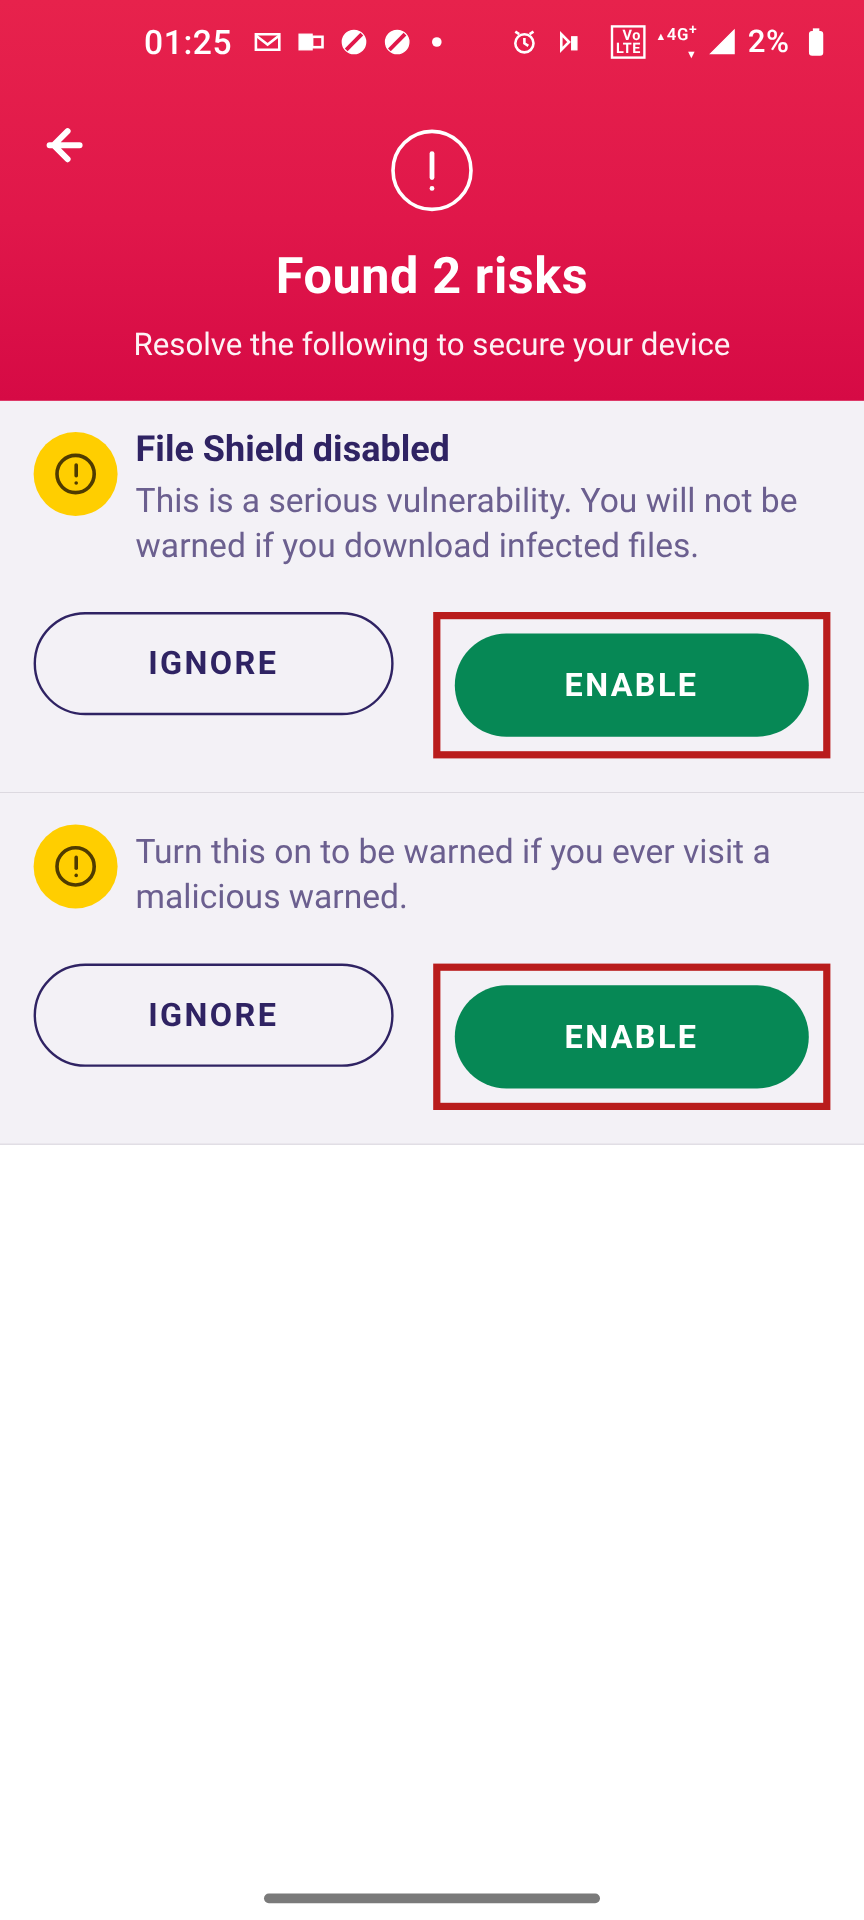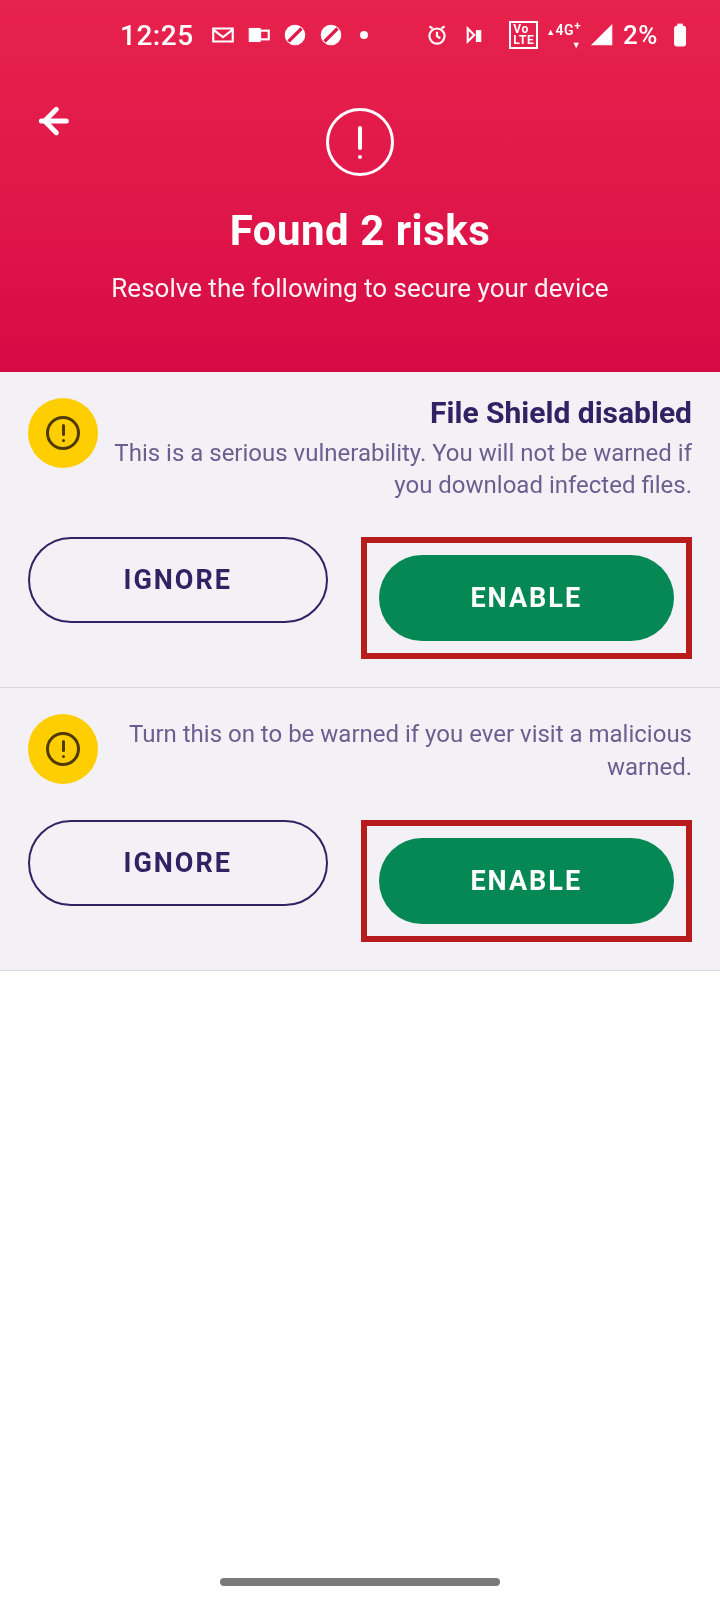--- a/index.html
+++ b/index.html
@@ -20,30 +20,30 @@
     letter-spacing: 0.5px;
   }
   .statusbar .sb-left { display:flex; align-items:center; gap:10px; }
   .statusbar .sb-right { margin-left:auto; display:flex; align-items:center; gap:8px; }
   .statusbar .time { font-size:28px; font-weight:500; margin-right:6px;}
   .sb-icon { display:inline-flex; align-items:center; justify-content:center; }
   .sb-icon svg { width:26px; height:26px; fill:#fff; stroke:#fff; }
   .sb-dot { width:8px; height:8px; border-radius:50%; background:#fff; display:inline-block; margin-left:6px;}
   .volte {
     font-size:12px; font-weight:700; line-height:11px;
-    border:2px solid #fff; padding:1px 2px; text-align:left;
+    border:2px solid #fff; padding:1px 2px; text-align:right;
     color:#fff;
     margin-left:17px;
   }
   .fourg { font-size:14px; line-height:12px; font-weight:600; color:#fff;text-align:right; }
 
   
   .hero {
     position:relative;
-    height:372px;
+    height:334px;
     background: linear-gradient(180deg, #e7224c 0%, #e0174a 55%, #d60a45 100%);
     color:#fff;
     padding-top:70px;
   }
   .back {
     position:absolute;
     top:96px; left:28px;
     width:50px; height:50px;
     display:flex; align-items:center; justify-content:center;
     cursor:pointer;
@@ -61,38 +61,38 @@
   .hero-icon .bang { display:flex; flex-direction:column; align-items:center;}
   .hero-title{ font-size:42px; font-weight:700; letter-spacing:0.5px;}
   .hero-sub{ font-size:26px; font-weight:400; margin-top:18px; opacity:0.95;}
 
   
   .risk {
     background:#f3f1f6;
     border-bottom:1px solid #dcd9e0;
     padding:24px 28px 28px;
   }
-  .risk-row { display:flex; gap:15px;text-align:right; }
+  .risk-row { display:flex; gap:15px; }
   .risk-icon {
     width:70px; height:70px; border-radius:50%;
     background:#ffce00;
     display:flex; align-items:center; justify-content:center;
     flex:0 0 70px;
     margin-top:2px;
   }
   .risk-icon-inner{
     width:34px; height:34px; border:3px solid #4f3b00; border-radius:50%;
     display:flex; align-items:center; justify-content:center;
   }
   .risk-icon-inner .bang{display:flex; flex-direction:column; align-items:center;}
   .risk-icon-inner .bang-line{width:3px; height:12px; background:#4f3b00; border-radius:2px;}
   .risk-icon-inner .bang-dot{width:3px; height:3px; background:#4f3b00; border-radius:2px; margin-top:3px;}
   .risk-text { flex:1; }
   .risk-title{ font-size:30px; font-weight:700; color:#2f2363; line-height:1.15;}
-  .risk-desc{ font-size:24px; color:#6b5f8f; line-height:1.35; margin-top:6px;}
+  .risk-desc{ font-size:28px; color:#6b5f8f; line-height:1.35; margin-top:6px;}
 
   .risk-actions{
     display:flex; gap:33px; margin-top:36px;
   }
   .btn {
     flex:1;
     height:86px;
     border-radius:60px;
     font-size:27px;
     font-weight:700;
@@ -124,21 +124,21 @@
     position:absolute;
     bottom:14px; left:50%; transform:translateX(-50%);
     width:280px; height:8px; border-radius:6px; background:#7a7a7a;
   }
 </style>
 </head>
 <body>
 
 <div class="statusbar">
   <div class="sb-left">
-    <span class="time">12:25</span>
+    <span class="time">01:25</span>
     <span class="sb-icon">
       <svg viewBox="0 0 24 24">
           <path fill="none" stroke-width="2" d="M3 6h18v12H3z"></path>
           <path fill="none" stroke-width="2" d="M3 7l9 7 9-7"></path>
         </svg>
     </span>
     <span class="sb-icon">
       <svg viewBox="0 0 24 24">
           <rect x="3" y="6" width="10" height="12" fill="#fff"></rect>
           <rect x="13" y="8" width="8" height="8" fill="none" stroke-width="2"></rect>

